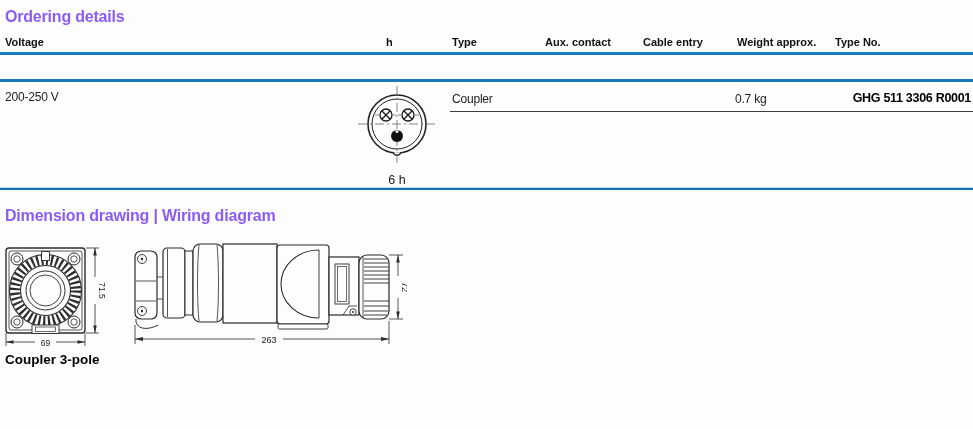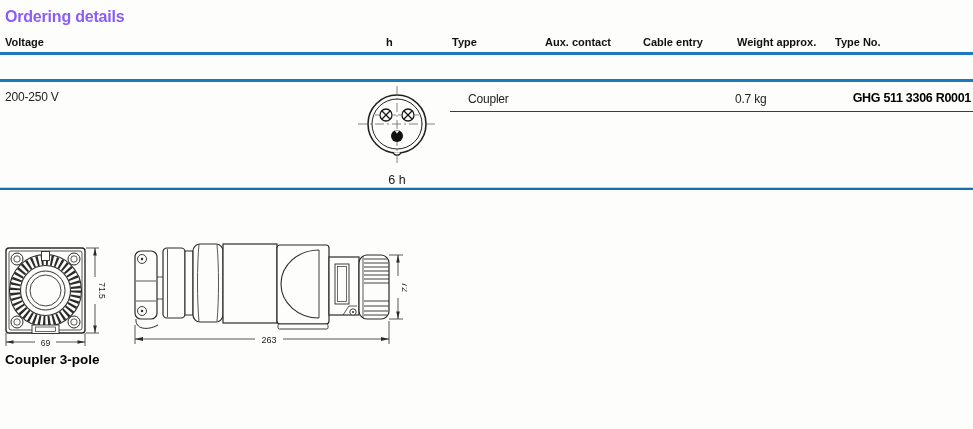--- a/index.html
+++ b/index.html
@@ -36,21 +36,21 @@
   <div class="abs col-head" style="left:643px; top:36px;">Cable entry</div>
   <div class="abs col-head" style="left:737px; top:36px;">Weight approx.</div>
   <div class="abs col-head" style="left:835px; top:36px;">Type No.</div>
 
   <div class="abs rule-blue" style="top:52px;"></div>
 
 
   <div class="abs rule-blue" style="top:79px;"></div>
 
   <div class="abs cell" style="left:5px;   top:90px;">200-250 V</div>
-  <div class="abs cell" style="left:452px; top:92px;margin-left:16px;">Coupler</div>
+  <div class="abs cell" style="left:452px; top:92px;">Coupler</div>
   <div class="abs cell" style="left:545px; top:92px;"></div>
   <div class="abs cell" style="left:643px; top:92px;"></div>
   <div class="abs cell" style="left:735px; top:92px;">0.7 kg</div>
   <div class="abs cell-bold" style="right:2px; top:91px;">GHG 511 3306 R0001</div>
 
   <div class="abs hairline" style="left:450px; top:111px; width:523px;"></div>
 
   <svg class="abs" style="left:354px; top:84px;" width="86" height="104" viewBox="0 0 86 104">
 
     <circle cx="43" cy="40" r="29" fill="#fdfdfb" stroke="#222" stroke-width="1.6"></circle>
@@ -79,20 +79,21 @@
 
     <g>
       <circle cx="43" cy="52" r="6" fill="#111"></circle>
       <polygon points="40.6,46.4 45.4,46.4 43,49.4" fill="#fdfdfb"></polygon>
     </g>
     <text x="43" y="100" text-anchor="middle" font-size="12.5" fill="#1a1a1a">6 h</text>
   </svg>
 
   <div class="abs separator" style="top:187px;"></div>
 
+  <div class="abs sec-title" style="left:5px; top:207px;">Dimension drawing | Wiring diagram</div>
 
   <svg class="abs" style="left:4px; top:246px;" width="116" height="104" viewBox="0 0 116 104">
     <g stroke="#2b2b2b" fill="#fdfdfb">
       <rect x="2" y="2" width="79" height="85" rx="3" stroke-width="1.4"></rect>
       <rect x="5" y="5" width="73" height="79" rx="2" stroke-width="0.8" fill="none"></rect>
 
       <circle cx="13" cy="13" r="6" stroke-width="1"></circle>
         <circle cx="13" cy="13" r="3.2" stroke-width="0.8"></circle>
       <circle cx="70" cy="13" r="6" stroke-width="1"></circle>
         <circle cx="70" cy="13" r="3.2" stroke-width="0.8"></circle>

